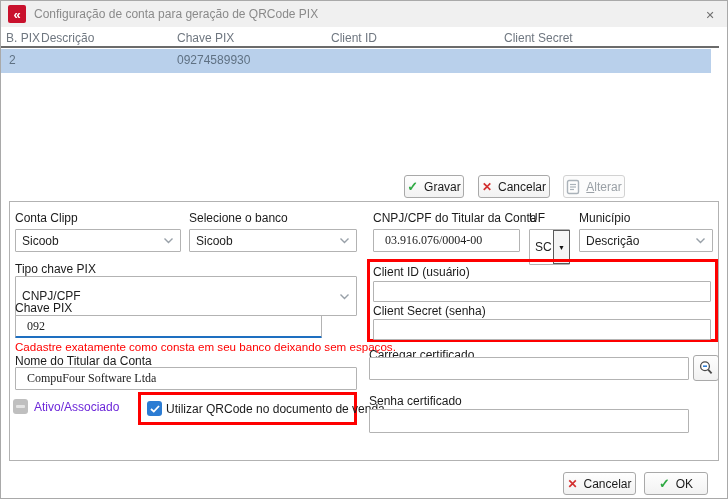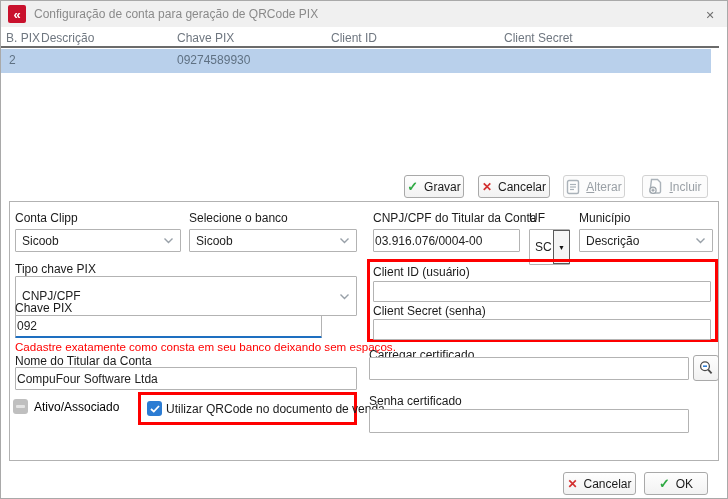--- a/index.html
+++ b/index.html
@@ -38,24 +38,24 @@
     background:linear-gradient(#fefefe,#f2f2f2); font-size:12px; color:#1b1b1b; cursor:default;
     white-space:nowrap;
   }
   .btn.disabled { border-color:#d2d2d2; color:#9aa0a6; background:#fcfcfc; }
   .ico-check { color:#2faa44; font-weight:bold; font-size:13px; line-height:1; }
   .ico-cross { color:#d32f2f; font-weight:bold; font-size:12px; line-height:1; }
   .accel::first-letter { text-decoration:underline; }
   
   .groupbox { position:absolute; left:8px; top:200px; width:710px; height:260px; border:1px solid #b2b2b2; }
   .lbl { position:absolute; font-size:12px; color:#1b1b1b; white-space:nowrap; }
-  .lbl.disabled { color:#000000; }
+  .lbl.disabled { color:#6d28d9; }
   .field {
     position:absolute; border:1px solid #b3b3b3; border-radius:1px; background:#fff;
-    font-family:Liberation Sans, sans-serif; font-size:12px; color:#222; padding:0 1px;
+    font-family:Liberation Serif, serif; font-size:12px; color:#222; padding:0 11px;
   }
   .field.focused { border-bottom:2px solid #1e6fc0; }
   .combo {
     position:absolute; border:1px solid #b3b3b3; border-radius:1px; background:#fff;
     display:flex; align-items:center; justify-content:space-between; padding:0 6px;
     font-size:12px; color:#222; cursor:default;
   }
   .uf-combo { padding:0; }
   .uf-text { padding-left:5px; font-size:12px; }
   .uf-arrow-btn {
@@ -112,29 +112,20 @@
   </div>
   <div class="btn disabled" style="left:562px; top:174px; width:62px;">
     <svg width="14" height="16" viewBox="0 0 14 16">
       <rect x="1.5" y="1.5" width="11" height="13" rx="1.5" fill="#fdfdfd" stroke="#aab2b9" stroke-width="1.4"></rect>
       <line x1="4" y1="5.5" x2="10" y2="5.5" stroke="#aab2b9" stroke-width="1.2"></line>
       <line x1="4" y1="8" x2="10" y2="8" stroke="#aab2b9" stroke-width="1.2"></line>
       <line x1="4" y1="10.5" x2="8" y2="10.5" stroke="#aab2b9" stroke-width="1.2"></line>
     </svg>
     <span class="accel">Alterar</span>
   </div>
-  <div class="btn disabled" style="left:641px; top:174px; width:66px;">
-    <svg width="15" height="17" viewBox="0 0 15 17">
-      <path d="M3.5 1.5 h6 l3 3 v9 a1.5 1.5 0 0 1 -1.5 1.5 h-7.5 a1.5 1.5 0 0 1 -1.5 -1.5 z" fill="#fdfdfd" stroke="#aab2b9" stroke-width="1.4"></path>
-      <circle cx="5" cy="12.2" r="3.1" fill="#fdfdfd" stroke="#9aa2a9" stroke-width="1.2"></circle>
-      <line x1="3.4" y1="12.2" x2="6.6" y2="12.2" stroke="#9aa2a9" stroke-width="1.2"></line>
-      <line x1="5" y1="10.6" x2="5" y2="13.8" stroke="#9aa2a9" stroke-width="1.2"></line>
-    </svg>
-    <span class="accel">Incluir</span>
-  </div>
 
   <div class="groupbox"></div>
 
   <span class="lbl" style="left:14px; top:210px;">Conta Clipp</span>
   <div class="combo" style="left:14px; top:228px; width:166px; height:23px;">
     <span>Sicoob</span>
     <svg width="11" height="7" viewBox="0 0 11 7">
         <path d="M1.5 1.5 L5.5 5.5 L9.5 1.5" stroke="#98a0a8" fill="none" stroke-width="1.4"></path>
       </svg>
   </div>

